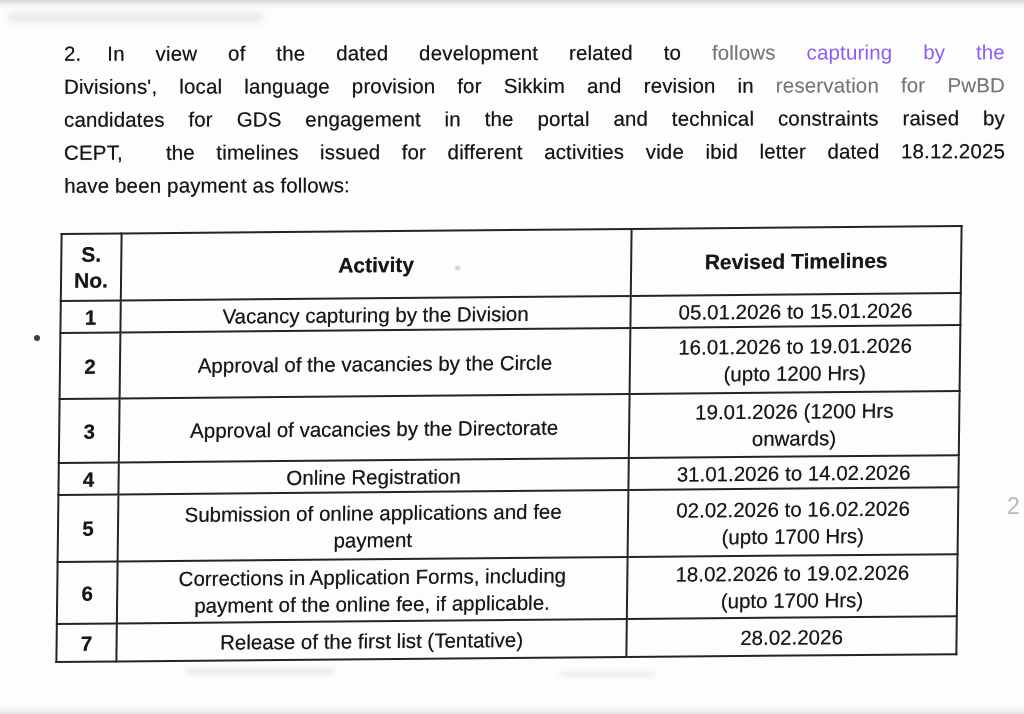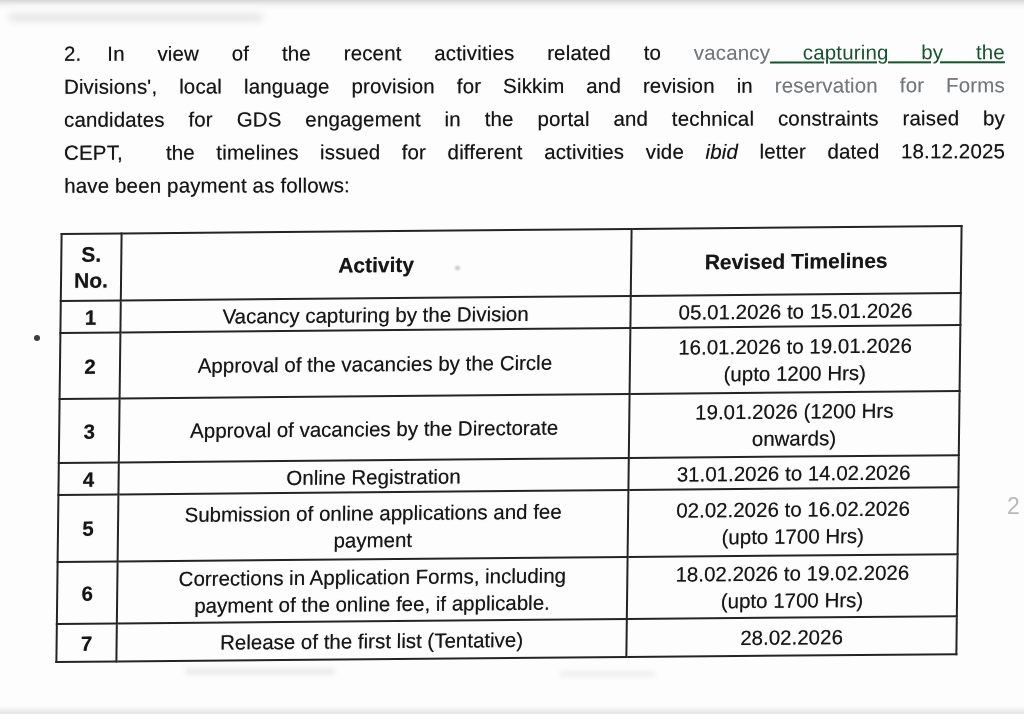--- a/index.html
+++ b/index.html
@@ -46,22 +46,22 @@
     position:absolute;left:64px;top:36px;width:941px;
     font-size:20.5px;line-height:33px;letter-spacing:.15px;
     color:#151515;
     transform:rotate(-0.1deg);
   }
   .scan{ text-shadow:0 0 .7px rgba(25,25,25,.65); }
   .para-line{ text-align:justify; text-align-last:justify; }
   .para-line.last{ text-align-last:left; }
   .seg-gap{ display:inline-block; width:26px; }
   .seg-fade1{ color:#71777c; text-shadow:0 0 .5px rgba(110,115,120,.4); }
-  .seg-fade2{ color:#14532d; text-shadow:none;text-decoration:underline; }
-  .seg-it{ font-style:italic; }
+  .seg-fade2{ color:#8b5cf6; text-shadow:none; }
+  .seg-it{ }
   
   #timelines-table{
     position:absolute;left:58px;top:233px;width:900px;
     border-collapse:collapse;table-layout:fixed;
     transform:rotate(-0.5deg) skewX(-1.2deg);transform-origin:left center;
     color:#161616;
   }
   #timelines-table th, #timelines-table td{
     border:2.6px solid #242424;
     white-space:pre-line;
@@ -94,22 +94,22 @@
 <div class="top-strip"></div>
 <div class="top-smudge"></div>
 <div class="speck-dark"></div>
 <div class="speck-light"></div>
 <div class="smudge-a"></div>
 <div class="smudge-b"></div>
 <div class="bottom-strip"></div>
 <div class="page-number-fragment">2</div>
 
 <div id="paragraph" class="scan">
-    <div class="para-line"><span>2.</span><span class="seg-gap"></span><span>In view of the recent activities related to</span><span class="seg-fade1"> vacancy</span><span class="seg-fade2"> capturing by the</span></div>
-    <div class="para-line"><span>Divisions', local language provision for Sikkim and revision in</span><span class="seg-fade1"> reservation for Forms</span></div>
+    <div class="para-line"><span>2.</span><span class="seg-gap"></span><span>In view of the dated development related to</span><span class="seg-fade1"> follows</span><span class="seg-fade2"> capturing by the</span></div>
+    <div class="para-line"><span>Divisions', local language provision for Sikkim and revision in</span><span class="seg-fade1"> reservation for PwBD</span></div>
     <div class="para-line"><span>candidates for GDS engagement in the portal and technical constraints raised by</span></div>
     <div class="para-line"><span>CEPT,&nbsp; the timelines issued for different activities vide </span><span class="seg-it">ibid</span><span> letter dated 18.12.2025</span></div>
     <div class="para-line last"><span>have been payment as follows:</span></div>
   </div>
 
 <table id="timelines-table" class="scan">
   <colgroup>
     <col class="c-sno">
       <col class="c-act">
       <col class="c-time">

